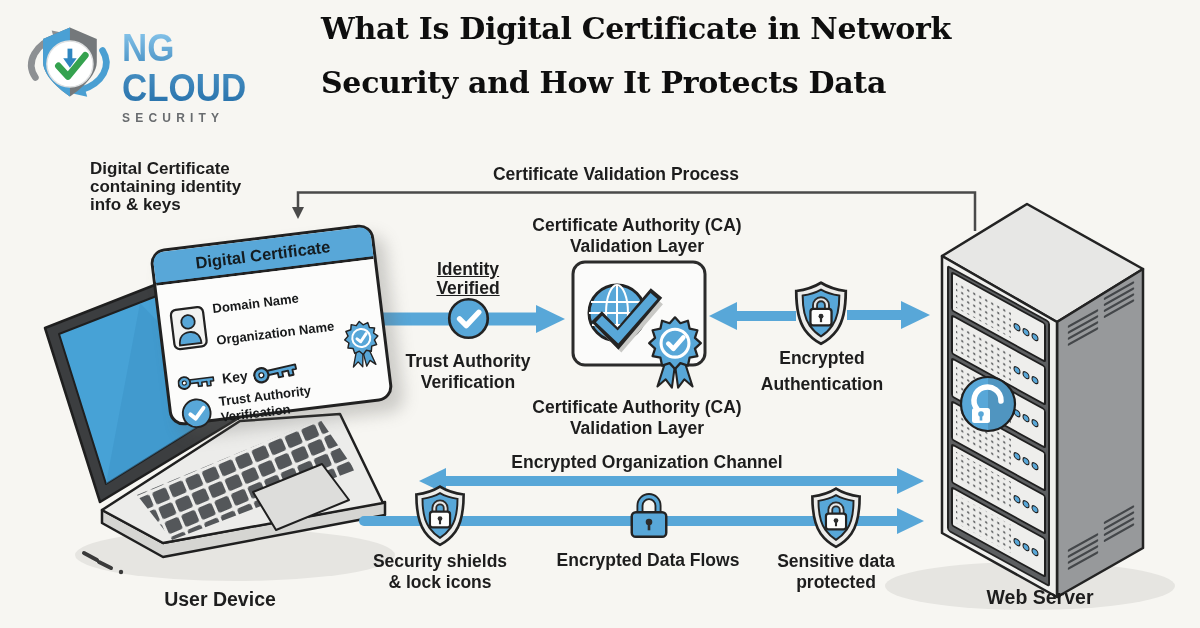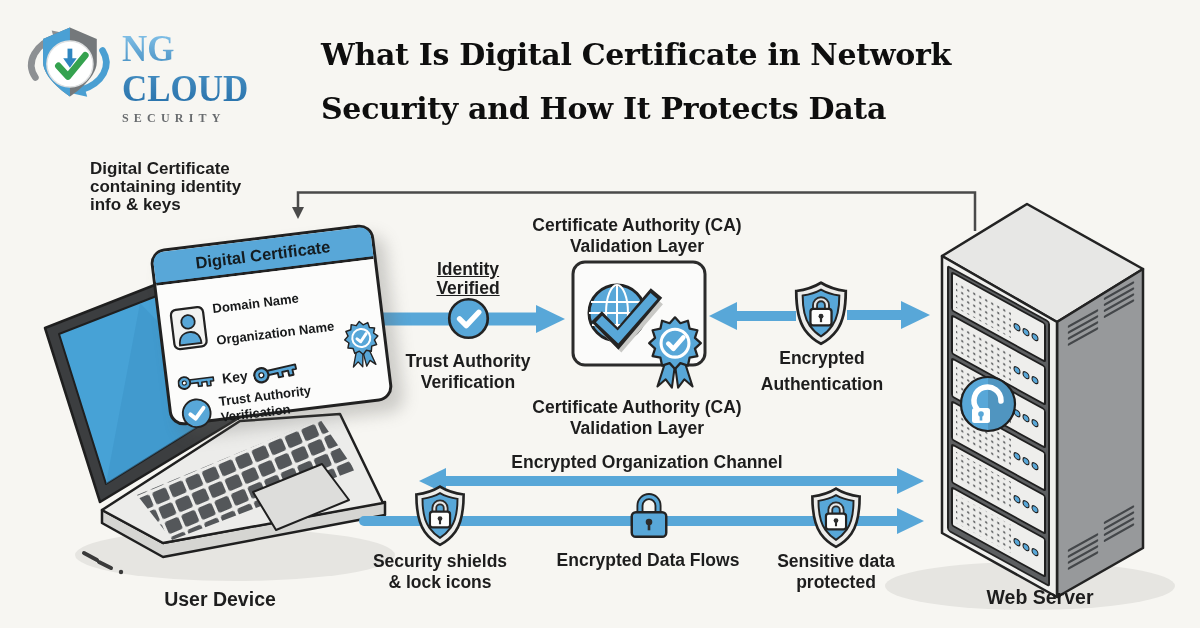--- a/index.html
+++ b/index.html
@@ -5,33 +5,33 @@
   :root{
     --blue:#58a7d8; --ink:#1d1d1d; --bg:#f7f6f2; --outline:#232323;
   }
   html,body{margin:0;padding:0;background:#ddd;}
   .stage{
     position:relative;width:1200px;height:628px;background:var(--bg);
     overflow:hidden;font-family:"Liberation Sans",sans-serif;margin:0 auto;
   }
   .layer{position:absolute;left:0;top:0;width:1200px;height:628px;}
   
-  .logo{position:absolute;left:18px;top:12px;width:300px;height:104px;font-family:Liberation Serif, serif;}
+  .logo{position:absolute;left:18px;top:12px;width:300px;height:104px;}
   .logo-shield{position:absolute;left:2px;top:4px;}
   .logo-text{position:absolute;left:104px;top:16px;}
   .logo-line1{
     display:inline-block;font-size:38px;font-weight:bold;letter-spacing:0px;
     background:linear-gradient(180deg,#8cc9ee 0%,#4c94c6 45%,#256fa9 100%);
     -webkit-background-clip:text;background-clip:text;color:transparent;
     transform:scaleX(.92);transform-origin:left;line-height:40px;
   }
   .logo-line2{font-size:12px;font-weight:bold;color:#696c6f;letter-spacing:5.2px;margin-top:3px;}
   
   .title{
-    position:absolute;left:321px;top:28px;width:700px;
+    position:absolute;left:321px;top:2px;width:700px;
     font-family:"DejaVu Serif",serif;font-weight:bold;font-size:30px;
     line-height:54px;color:#0e0e0e;white-space:pre-line;letter-spacing:-0.3px;
   }
   
   .lbl{
     position:absolute;font-weight:bold;color:var(--ink);font-size:17.5px;
     line-height:20px;text-align:center;transform:translateX(-50%);
     white-space:pre-line;
   }
   .lbl.left-align{transform:none;text-align:left;font-size:17px;line-height:18px;}
@@ -292,20 +292,21 @@
       </div>
       <svg class="cert-rosette" width="40" height="51" viewBox="0 0 60 76">
           <use href="#sym-rosette"></use>
         </svg>
     </div>
   </div>
 
   <div class="lbl left-align" style="left:90px;top:160px;">Digital Certificate
 containing identity
 info &amp; keys</div>
+  <div class="lbl" style="left:616px;top:164px;">Certificate Validation Process</div>
   <div class="lbl" style="left:637px;top:215px;line-height:21px;">Certificate Authority (CA)
 Validation Layer</div>
   <div class="lbl" style="left:468px;top:260px;line-height:19px;text-decoration:underline;">Identity
 Verified</div>
   <div class="lbl" style="left:468px;top:351px;line-height:21px;">Trust Authority
 Verification</div>
   <div class="lbl" style="left:637px;top:397px;line-height:21px;">Certificate Authority (CA)
 Validation Layer</div>
   <div class="lbl" style="left:822px;top:345px;line-height:26px;">Encrypted
 Authentication</div>

